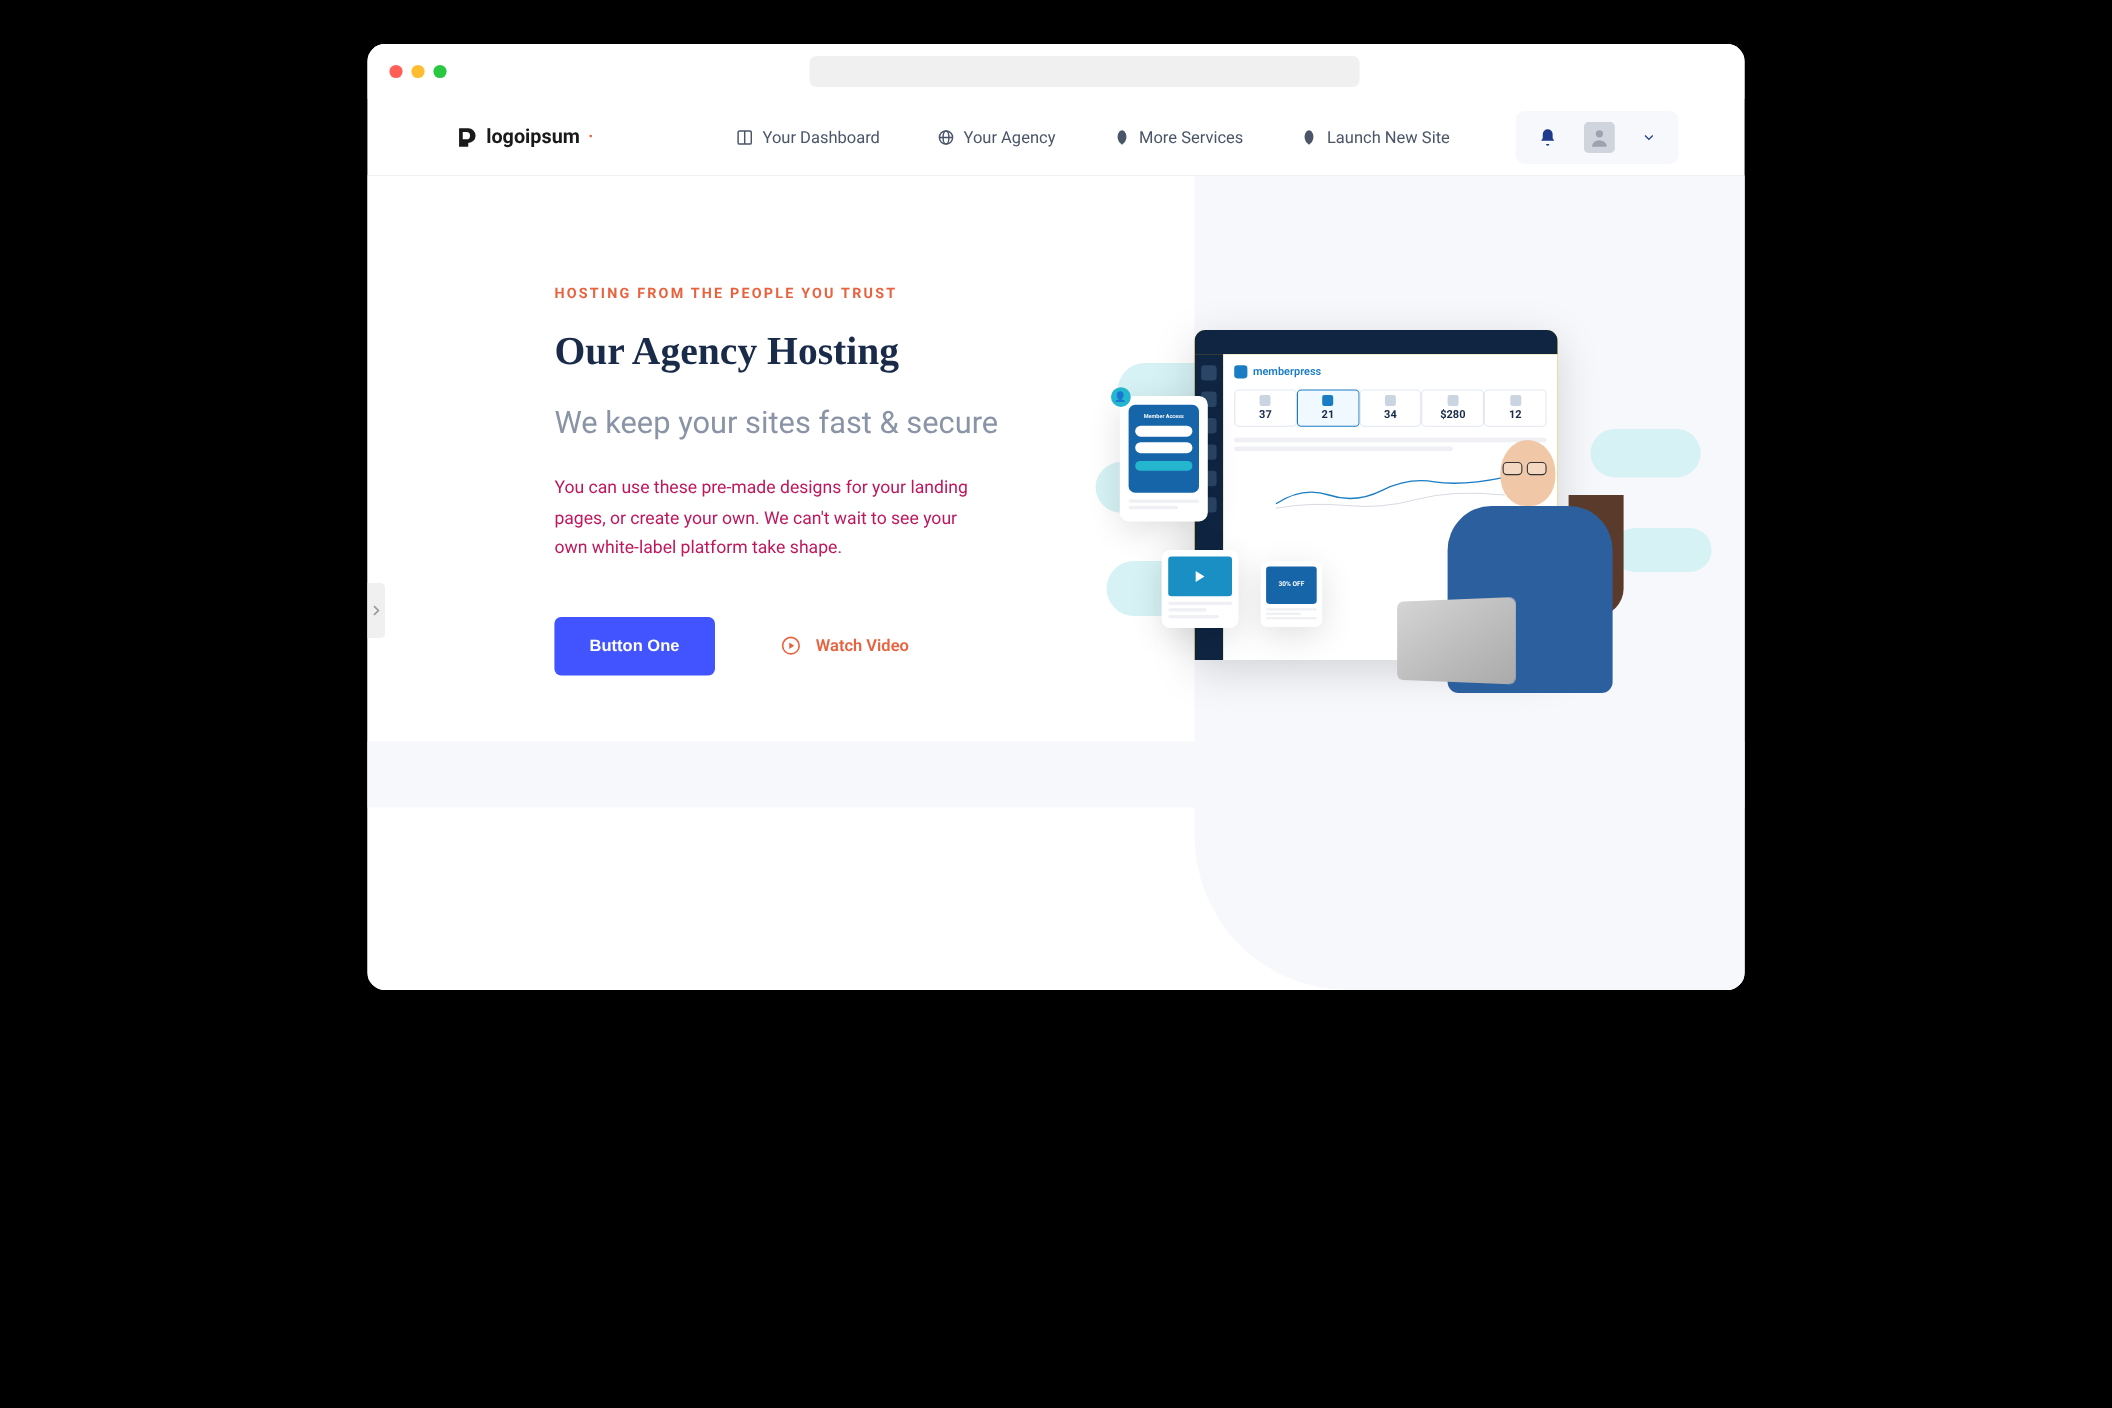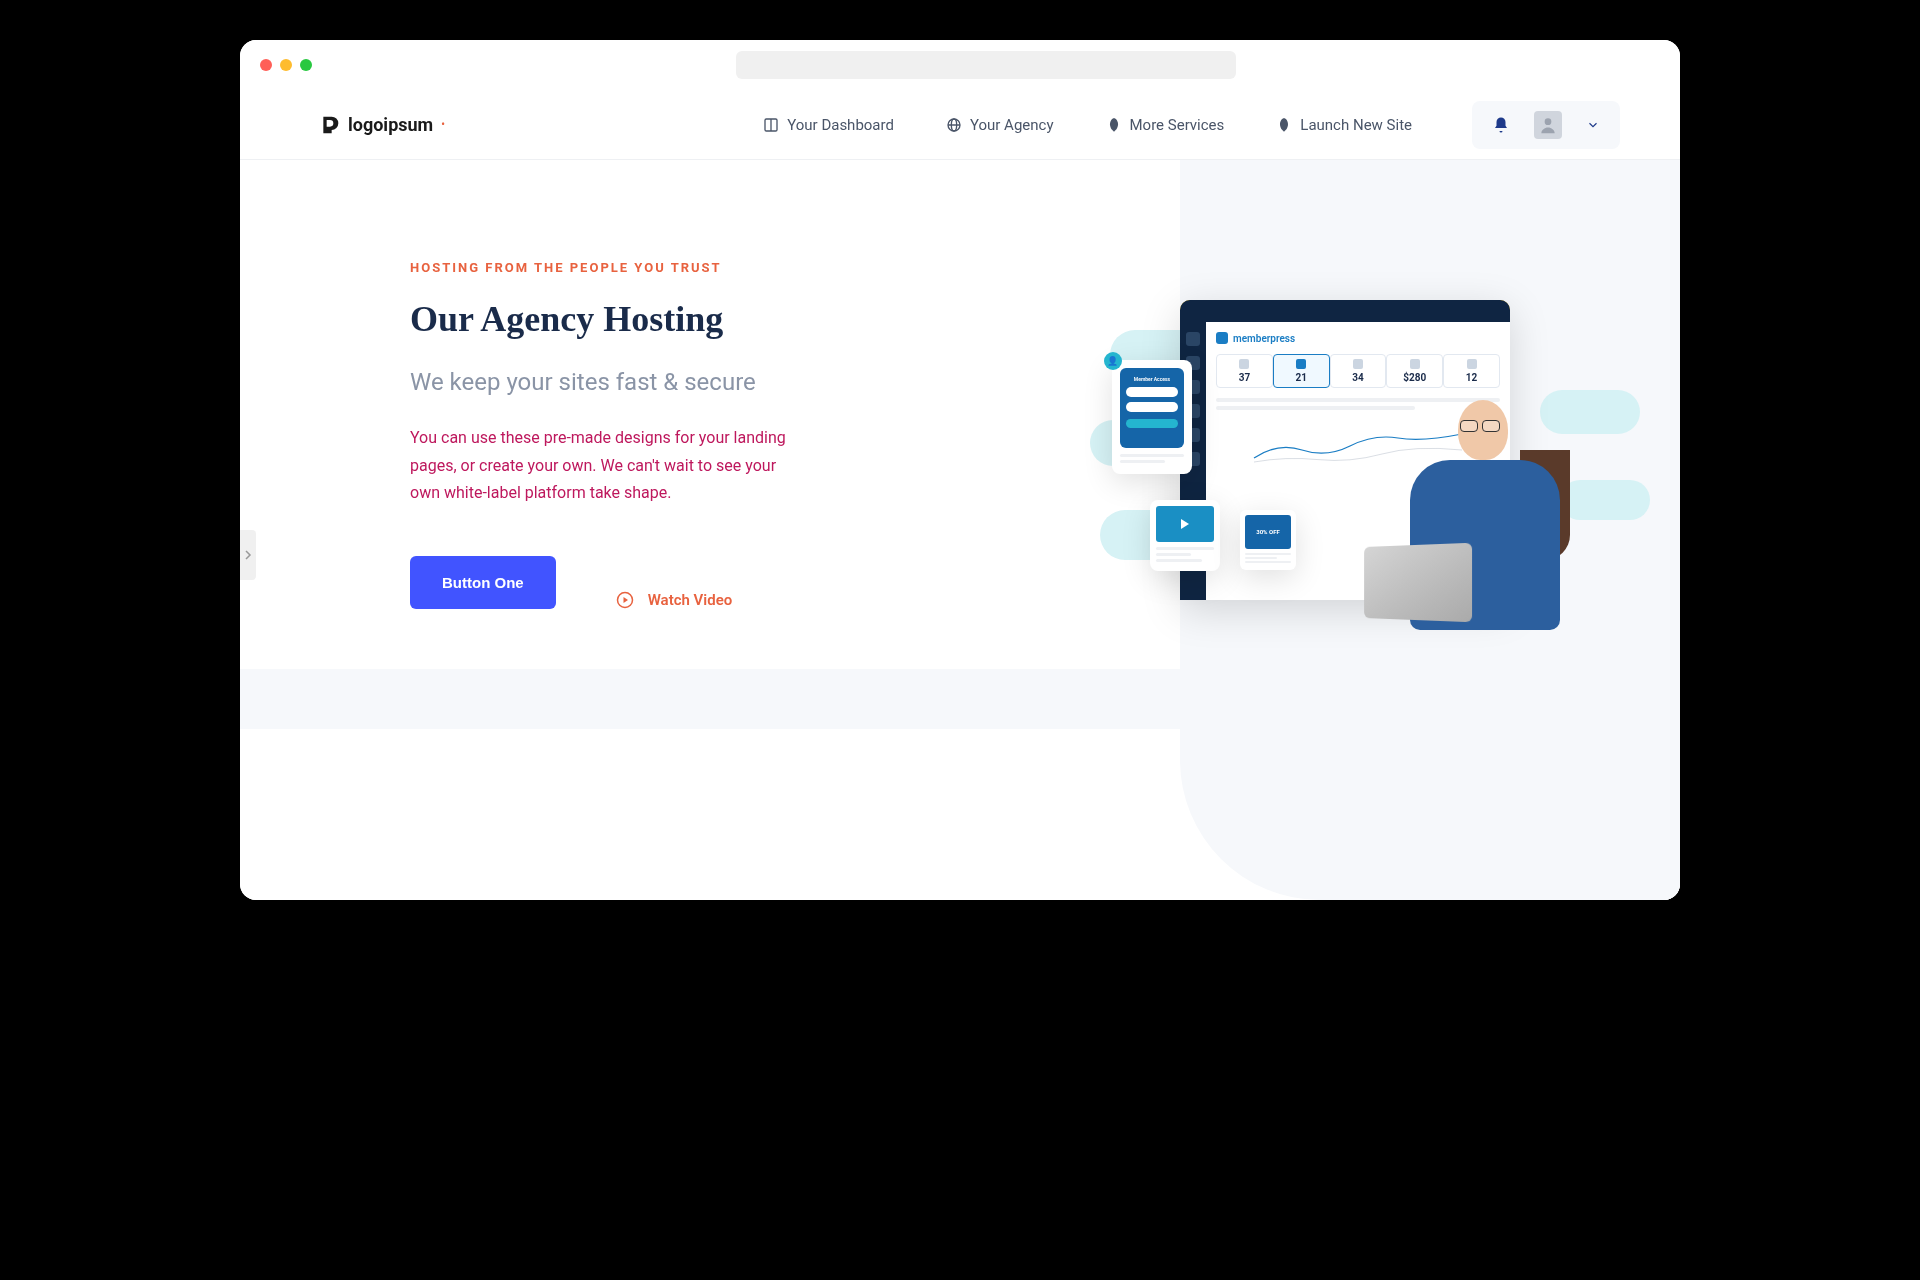--- a/index.html
+++ b/index.html
@@ -1,17 +1,17 @@
 <!DOCTYPE html>
 <html><head>
 <meta charset="utf-8">
 <style>
 * { margin: 0; padding: 0; box-sizing: border-box; }
 body { background: #000; font-family: -apple-system, BlinkMacSystemFont, 'Segoe UI', Roboto, sans-serif; padding: 40px; display: flex; align-items: flex-start; justify-content: center; }
-.browser-window { width: 1440px; background: #fff; border-radius: 16px; overflow: hidden; box-shadow: 0 20px 60px rgba(0,0,0,0.3); }
+.browser-window { width: 1252px; background: #fff; border-radius: 16px; overflow: hidden; box-shadow: 0 20px 60px rgba(0,0,0,0.3); }
 .browser-chrome { height: 50px; background: #fff; display: flex; align-items: center; padding: 0 20px; }
 .traffic-lights { display: flex; gap: 8px; }
 .traffic-light { width: 12px; height: 12px; border-radius: 50%; }
 .tl-red { background: #ff5f57; }
 .tl-yellow { background: #febc2e; }
 .tl-green { background: #28c840; }
 .url-bar { flex: 1; max-width: 500px; height: 28px; background: #f0f0f0; border-radius: 6px; margin: 0 auto; }
 .topbar { height: 70px; border-bottom: 1px solid #eef0f3; display: flex; align-items: center; padding: 0 60px 0 80px; }
 .logo { display: flex; align-items: center; gap: 8px; font-weight: 700; font-size: 18px; color: #1a1a1a; }
 .logo-mark { width: 20px; height: 20px; }
@@ -22,23 +22,23 @@
 .bell-icon { width: 18px; height: 18px; fill: #1e3a8a; }
 .avatar { width: 28px; height: 28px; background: #d0d5dd; border-radius: 4px; display: flex; align-items: center; justify-content: center; }
 .avatar svg { width: 20px; height: 20px; fill: #9ca3af; }
 .chevron { width: 14px; height: 14px; }
 .content { position: relative; min-height: 740px; background: #fff; }
 .bg-panel { position: absolute; right: 0; top: 0; width: 500px; height: 100%; background: #f6f8fb; border-bottom-left-radius: 140px; }
 .hero { position: relative; display: flex; padding: 100px 0 60px 170px; }
 .hero-text { width: 420px; }
 .eyebrow { color: #e8623f; font-size: 13px; font-weight: 700; letter-spacing: 2px; text-transform: uppercase; margin-bottom: 24px; }
 .headline { font-family: Georgia, 'Times New Roman', serif; font-size: 36px; font-weight: 700; line-height: 1.15; color: #1a2b4a; margin-bottom: 28px; }
-.subhead { font-size: 24px; color: #8a94a6; margin-bottom: 28px; }
+.subhead { font-size: 28px; color: #8a94a6; margin-bottom: 28px; }
 .body-copy { font-size: 16px; color: #be185d; line-height: 1.7; margin-bottom: 50px; max-width: 380px; }
-.cta-row { display: flex; align-items: flex-end; gap: 60px; }
+.cta-row { display: flex; align-items: center; gap: 60px; }
 .btn-primary { background: #4154ff; color: #fff; border: none; padding: 18px 32px; font-size: 15px; font-weight: 600; border-radius: 6px; cursor: pointer; }
 .watch-video { display: flex; align-items: center; gap: 14px; color: #e8623f; font-weight: 600; font-size: 15px; cursor: pointer; }
 .play-circle { width: 18px; height: 18px; }
 .hero-image { position: absolute; right: 90px; top: 140px; width: 480px; height: 360px; }
 .blob { position: absolute; background: #d6f2f5; border-radius: 40px; }
 .blob1 { width: 200px; height: 50px; left: 0; top: 30px; }
 .blob2 { width: 180px; height: 46px; left: -20px; top: 120px; }
 .blob3 { width: 220px; height: 50px; left: -10px; top: 210px; }
 .blob4 { width: 100px; height: 44px; right: -50px; top: 90px; }
 .blob5 { width: 90px; height: 40px; right: -60px; top: 180px; }

